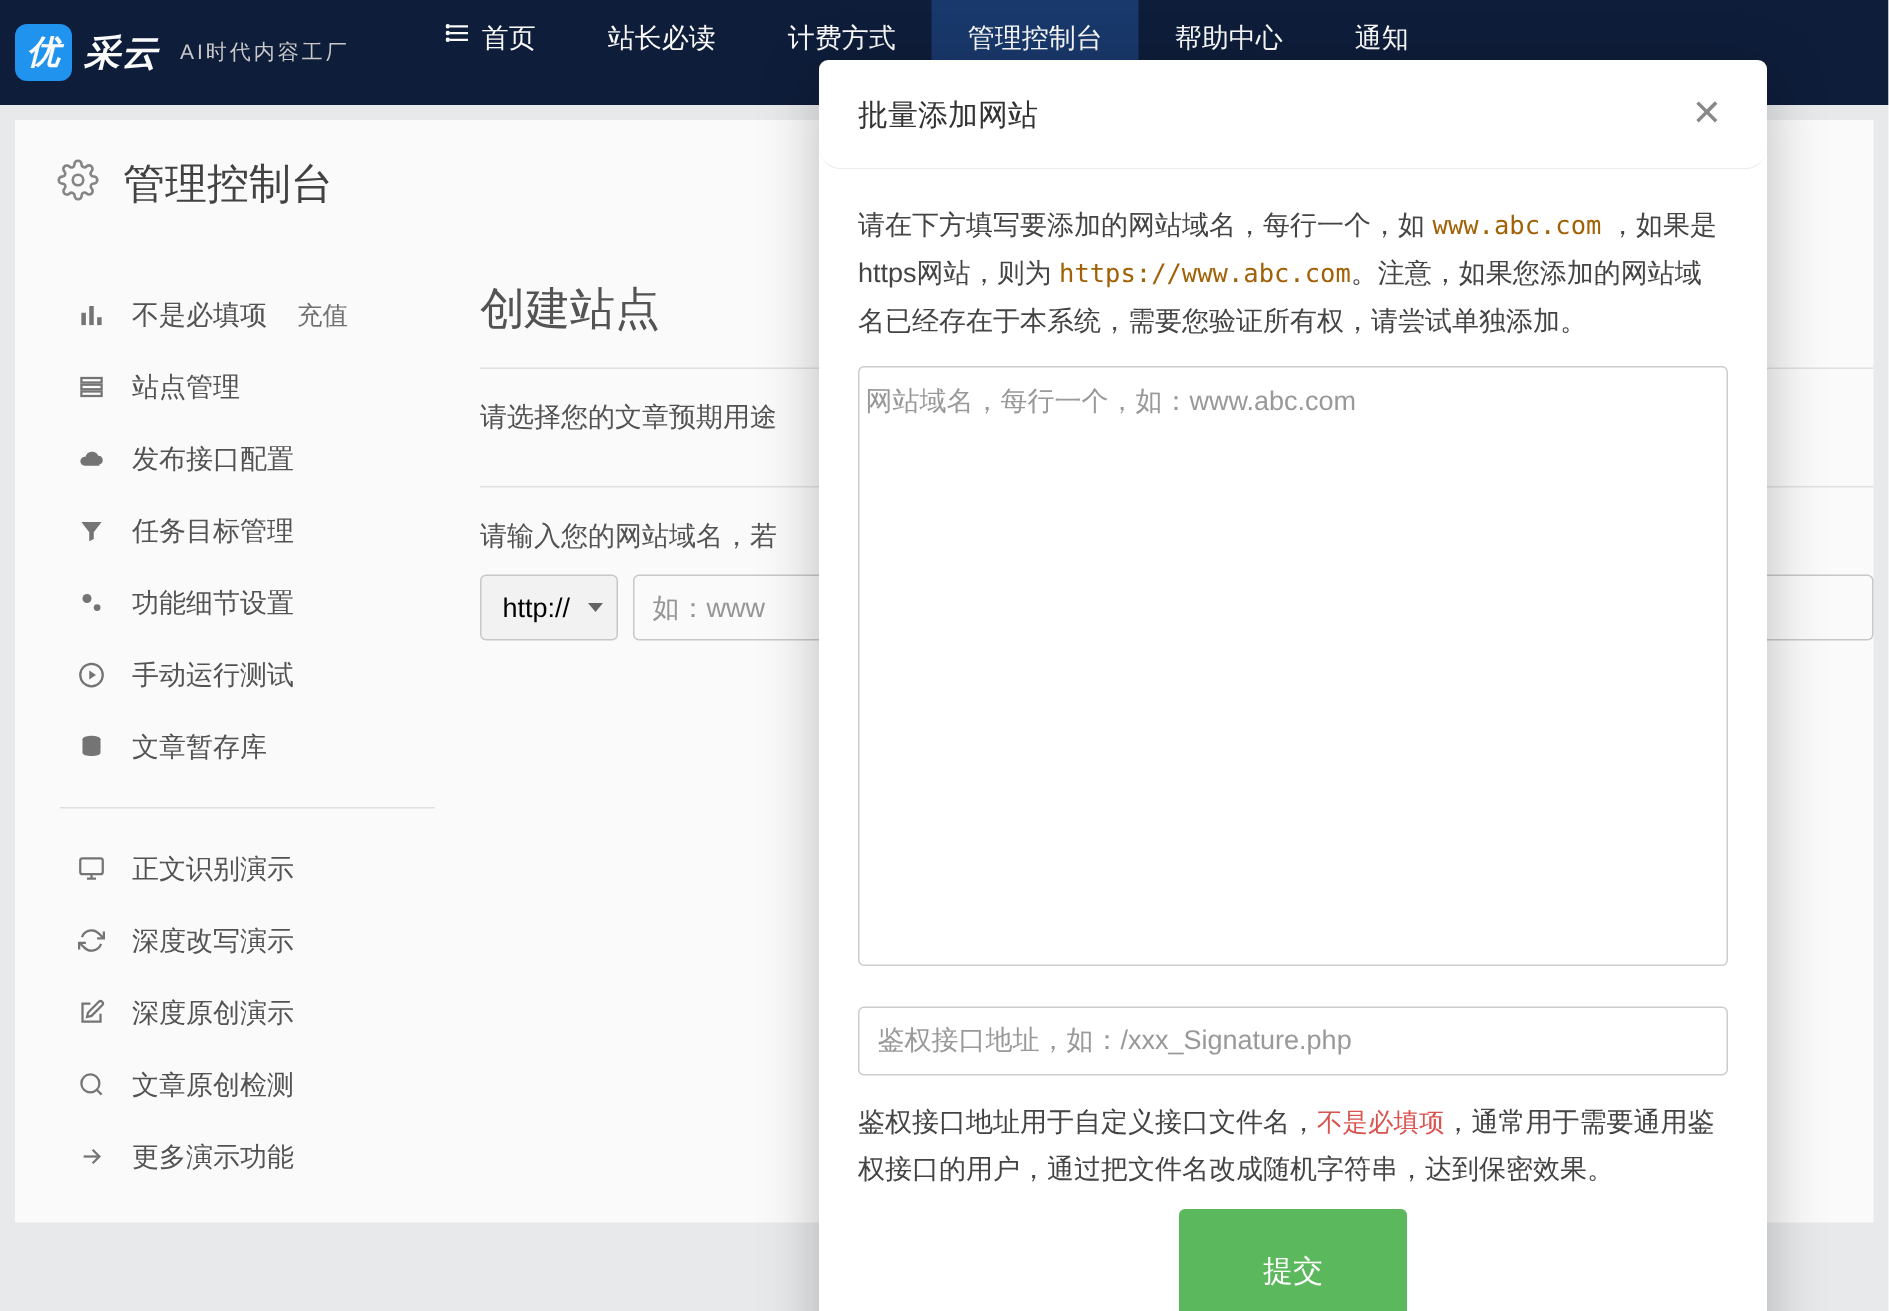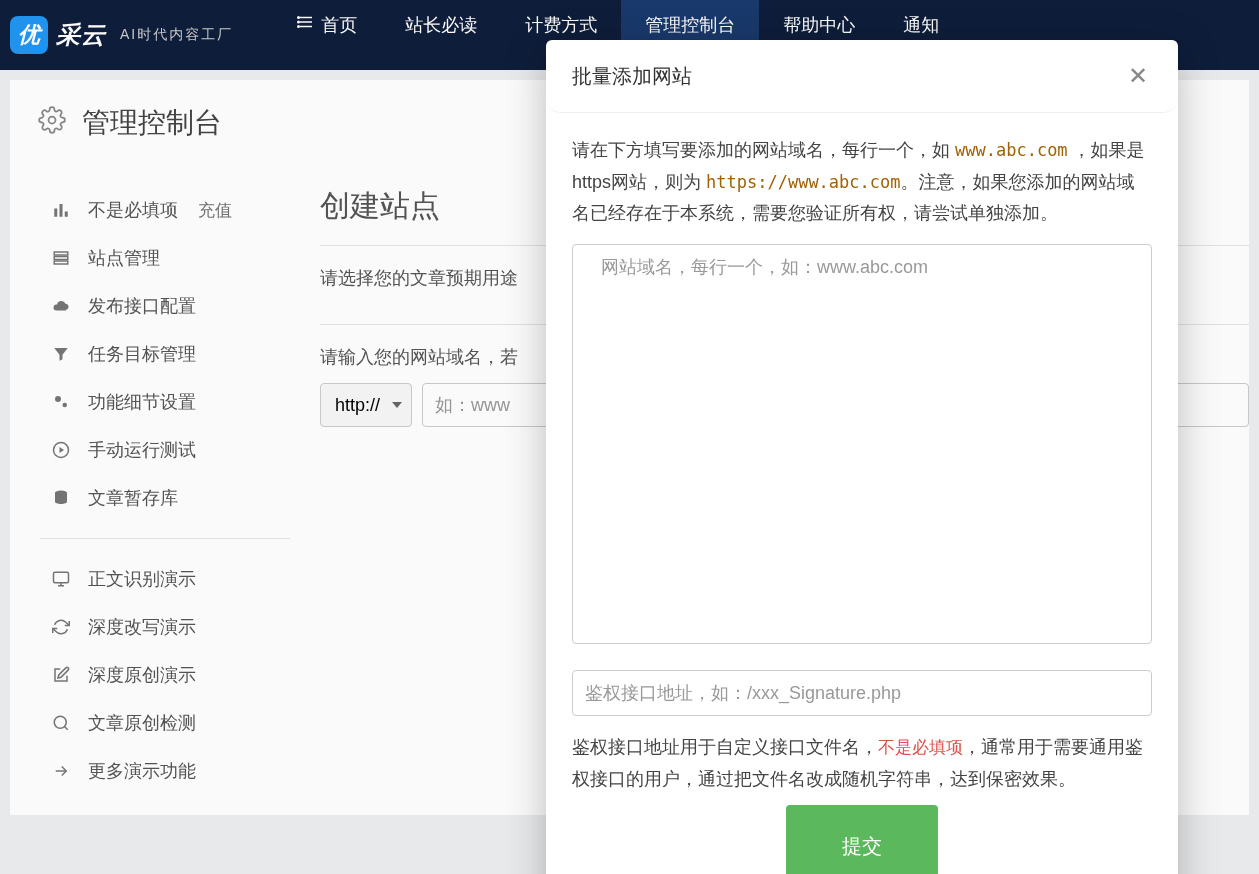--- a/index.html
+++ b/index.html
@@ -41,21 +41,21 @@
 
 
 .overlay { position: absolute; inset: 0; background: rgba(0,0,0,0.02); }
 .modal { position: absolute; top: 40px; left: 546px; width: 632px; background: #fff; border-radius: 6px; box-shadow: 0 10px 40px rgba(0,0,0,0.25); display: flex; flex-direction: column; }
 .modal-header { display: flex; align-items: center; justify-content: space-between; padding: 20px 26px; border-bottom: 1px solid #eee; border-radius: 15px; }
 .modal-title { font-size: 20px; color: #333; }
 .modal-close { cursor: pointer; color: #888; font-size: 24px; line-height: 1; padding: 4px; }
 .modal-body { padding: 22px 26px; font-size: 18px; color: #444; line-height: 1.75; }
 .modal-body .code { color: #a16207; font-family: Consolas, monospace; font-size: 17px; }
 .modal-body .note { color: #d9534f; font-size: 17px; }
-.textarea { width: 100%; height: 400px; border: 1px solid #ccc; border-radius: 4px; padding: 10px 28px; font-size: 18px; resize: none; margin-top: 14px; font-family: inherit; }
+.textarea { width: 100%; height: 400px; border: 1px solid #ccc; border-radius: 4px; padding: 10px 4px; font-size: 18px; resize: none; margin-top: 14px; font-family: inherit; }
 .auth-input { width: 100%; height: 46px; border: 1px solid #ccc; border-radius: 4px; padding: 0 12px; font-size: 18px; margin-top: 16px; }
 .modal-footer { padding: 0 26px 24px; text-align: center; }
 .submit-btn { background: #5cb85c; color: #fff; border: none; border-radius: 4px; padding: 28px 56px; font-size: 20px; cursor: pointer; margin-top: 10px; }
 ::placeholder { color: #999; }
 </style>
 </head>
 <body>
 
 <div class="topnav">
   <div class="logo">

